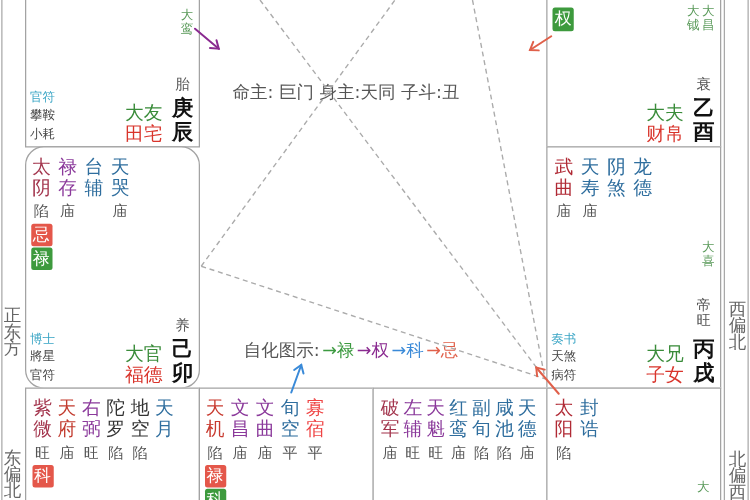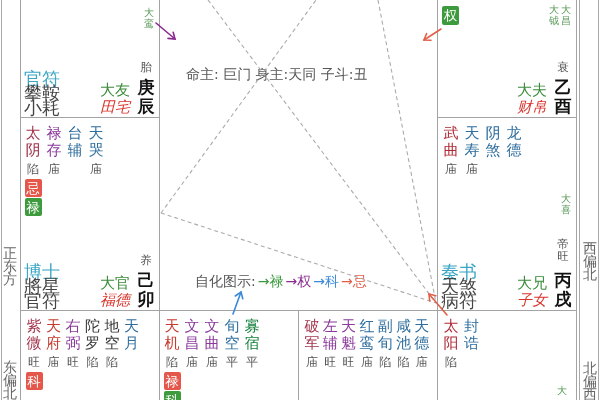--- a/index.html
+++ b/index.html
@@ -17,29 +17,29 @@
   .star { width: 18px; display: flex; flex-direction: column; align-items: center; }
   .star-name { display: block; font-size: 15px; line-height: 17px; width: 16px; text-align: center; word-break: break-all; }
   .star-bright { display: block; font-size: 12px; line-height: 14px; height: 14px; margin-top: 3px; color: #555; text-align: center; }
   .sihua { margin-top: 3px; display: flex; flex-direction: column; gap: 1px; }
   .badge { display: block; width: 17px; height: 18px; line-height: 18px; font-size: 13.5px; color: #fff;
            text-align: center; border-radius: 2px; }
   .cropped-sihua { position: absolute; left: 4px; }
   .cropped-sihua .badge { height: 19px; line-height: 19px; }
 
   .flow { position: absolute; display: flex; gap: 1px; }
-  .flow-star { display: block; font-size: 10px; line-height: 10.5px; width: 11px; 
+  .flow-star { display: block; font-size: 10px; line-height: 10.5px; width: 11px; text-align: center;
                word-break: break-all; color: #5a9a5a; }
 
-  .gods { position: absolute; left: 3px; bottom: 2px; font-size: 18px; line-height: 14.5px; color: #444; }
+  .gods { position: absolute; left: 3px; bottom: 2px; font-size: 10px; line-height: 14.5px; color: #444; }
   .gods .boshi { color: #3aa5c5; }
 
   .pnames { position: absolute; right: 29px; bottom: 2px; font-size: 15px; line-height: 16.5px; }
   .decade-name { color: #3a8c3a; }
-  .palace-name { color: #d9342b; font-style: italic; }
+  .palace-name { color: #d9342b; }
 
   .gz { position: absolute; right: 3px; bottom: 2px; width: 20px; display: flex; flex-direction: column; align-items: center; }
   .stage { display: block; font-size: 11.5px; line-height: 11.5px; width: 12px; text-align: center; word-break: break-all;
            color: #555; margin-bottom: 5px; }
   .ganzhi { display: block; font-size: 17px; font-weight: bold; line-height: 18.5px; width: 18px; text-align: center;
             word-break: break-all; color: #111; }
 
   .center-text { position: absolute; font-size: 14px; line-height: 18px; color: #555; white-space: nowrap; }
   .legend-item { margin-left: 2px; }
   .legend-item:first-of-type { margin-left: 5px; }
@@ -95,21 +95,21 @@
     <div class="pnames">
       <div class="decade-name">大夫</div>
       <div class="palace-name">财帛</div>
     </div>
     <div class="gz">
       <span class="stage">衰</span>
       <span class="ganzhi">乙酉</span>
     </div>
   </div>
 
-  <div class="palace" style="left:20px;top:117px;">
+  <div class="palace" style="left:20px;top:117px;border-radius:15px;">
     <div class="stars" style="gap:3px;">
       <div class="star">
         <span class="star-name" style="color: rgb(163, 53, 77);">太阴</span>
         <span class="star-bright">陷</span>
         <div class="sihua">
           <span class="badge" style="background-color: rgb(228, 87, 74);">忌</span>
           <span class="badge" style="background-color: rgb(61, 154, 61);">禄</span>
         </div>
       </div>
       <div class="star">
@@ -225,21 +225,21 @@
       </div>
       <div class="star">
         <span class="star-name" style="color: rgb(139, 58, 155);">文曲</span>
         <span class="star-bright">庙</span>
       </div>
       <div class="star">
         <span class="star-name" style="color: rgb(47, 110, 158);">旬空</span>
         <span class="star-bright">平</span>
       </div>
       <div class="star">
-        <span class="star-name" style="color: #15803d;">寡宿</span>
+        <span class="star-name" style="color: #ef4444;">寡宿</span>
         <span class="star-bright">平</span>
       </div>
     </div>
   </div>
 
   <div class="palace" style="left:298px;top:310px;">
     <div class="stars" style="gap:0.3px;left:4px;">
       <div class="star">
         <span class="star-name" style="color: rgb(163, 53, 77);">破军</span>
         <span class="star-bright">庙</span>

